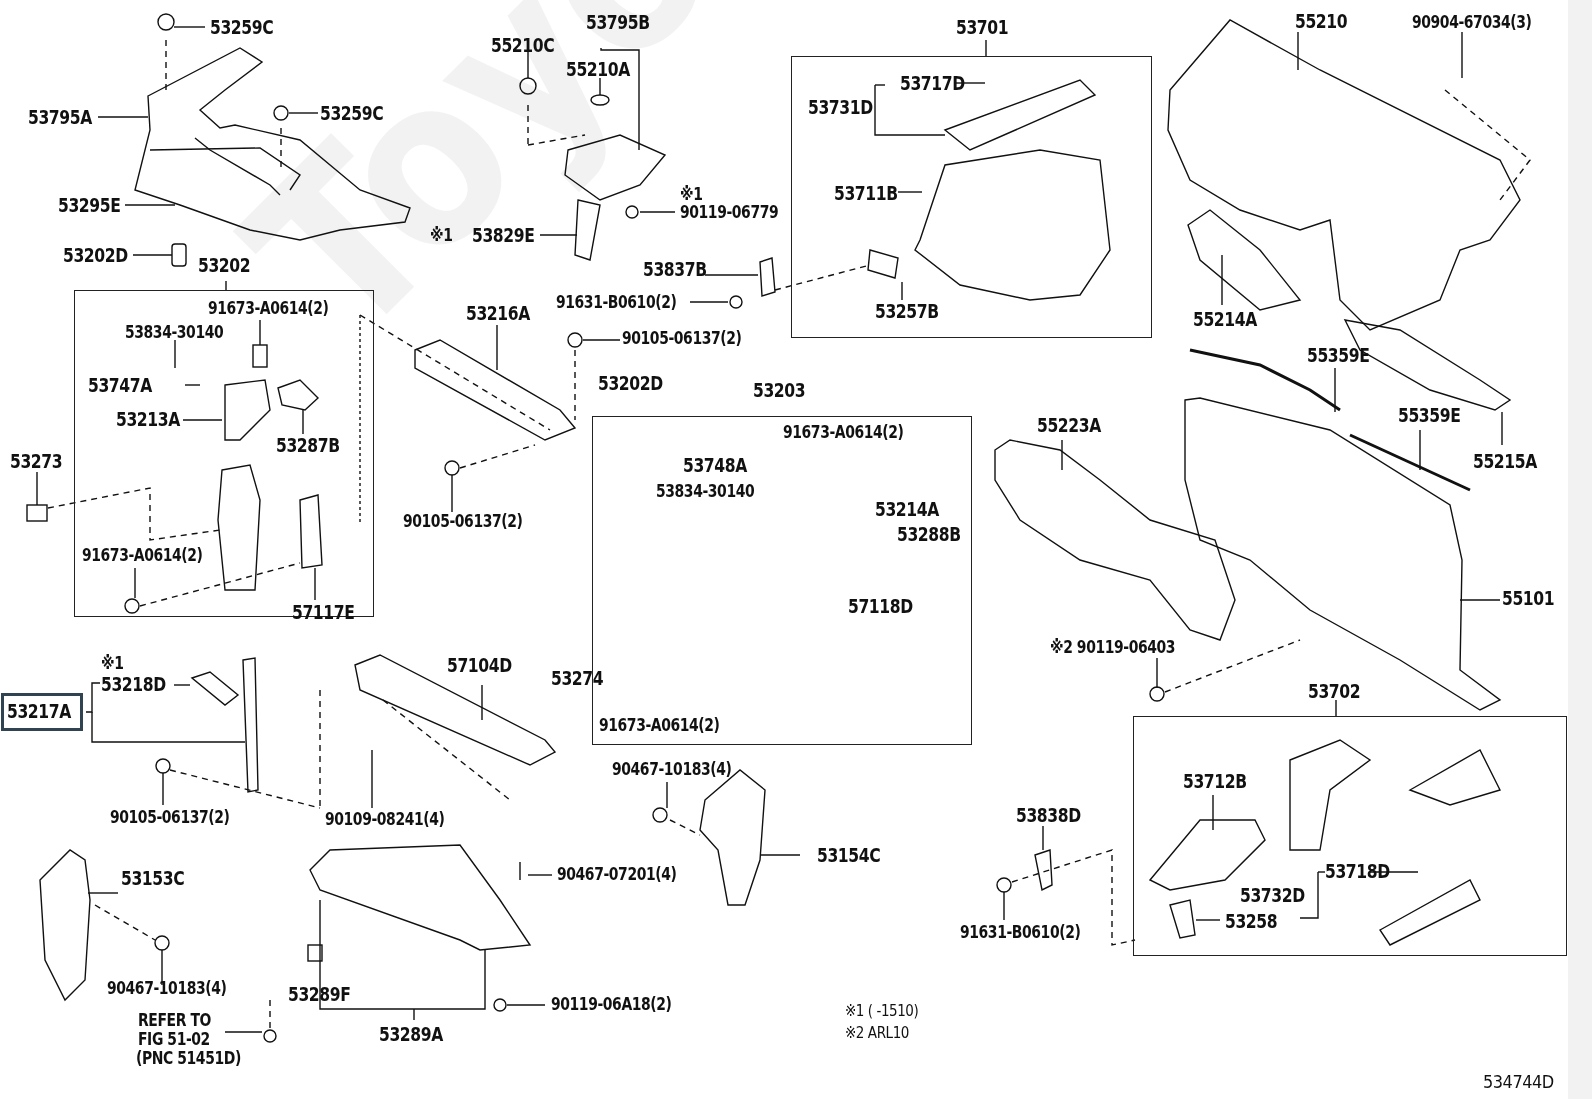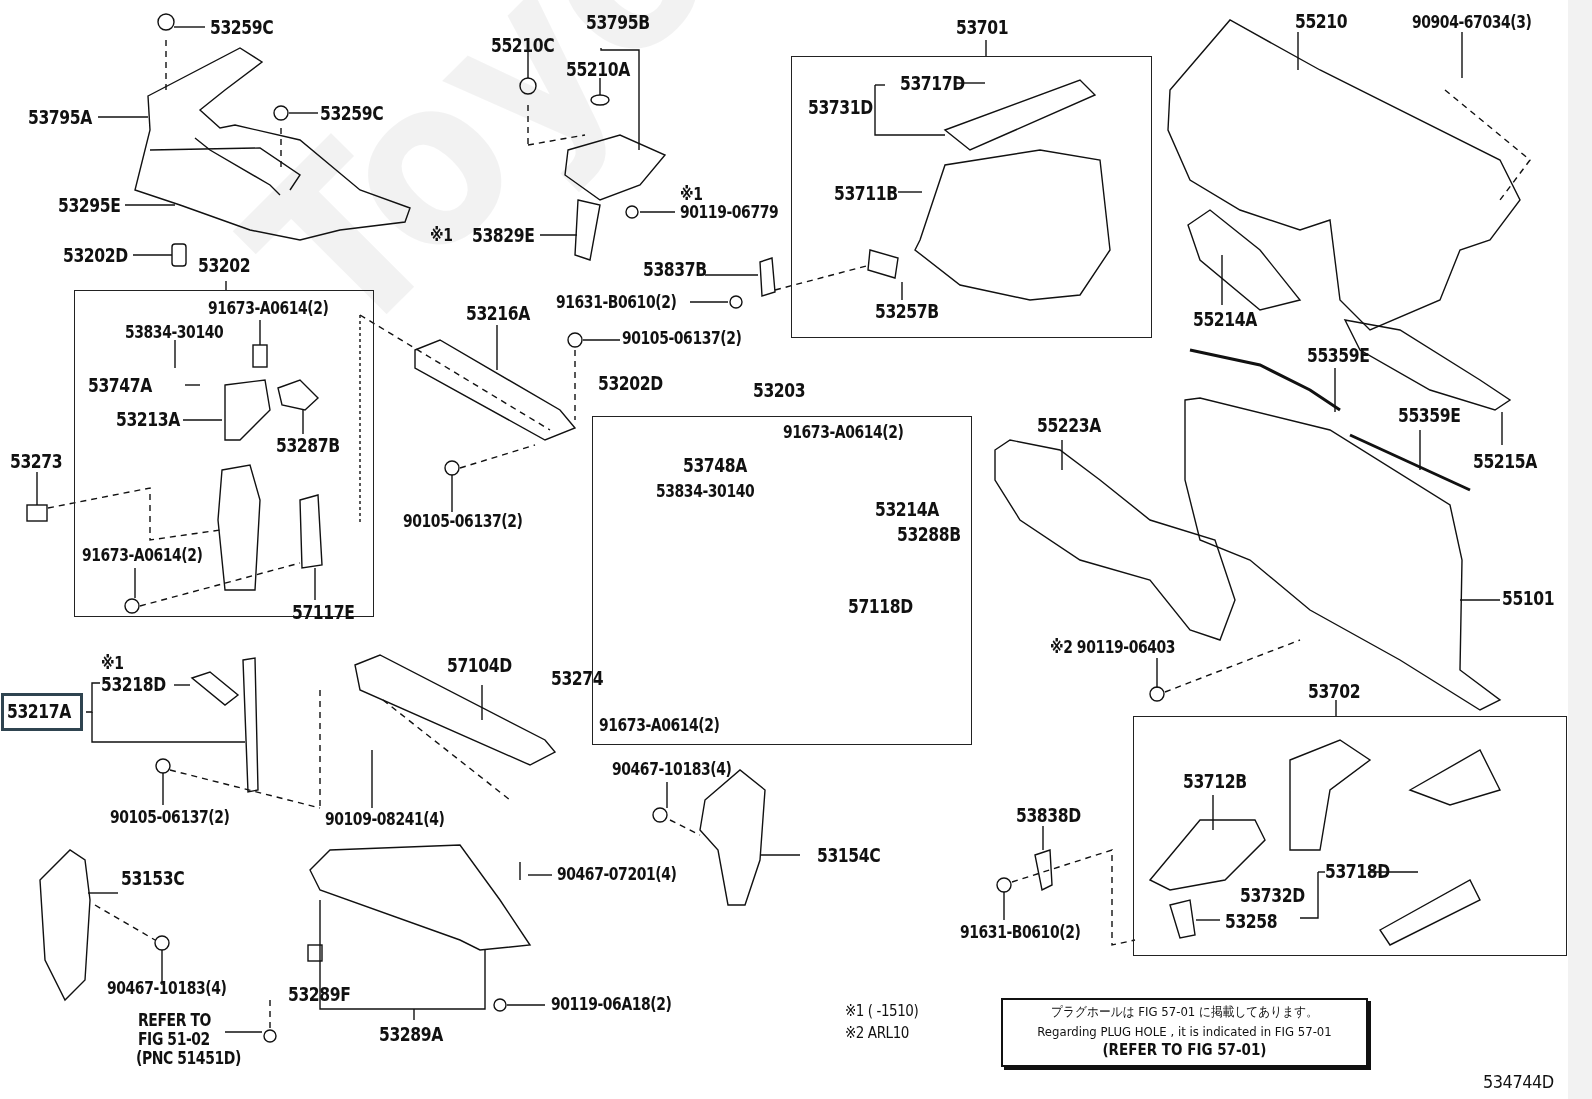--- a/index.html
+++ b/index.html
@@ -272,20 +272,15 @@
   <div class="lbl" style="left:379px;top:1025px">53289A</div>
   <div class="lbl sm" style="left:551px;top:996px">90119-06A18(2)</div>
 
   <div class="lbl sm" style="left:138px;top:1012px">REFER TO</div>
   <div class="lbl sm" style="left:138px;top:1031px">FIG 51-02</div>
   <div class="lbl sm" style="left:136px;top:1050px">(PNC 51451D)</div>
 
   <div class="lbl note" style="left:845px;top:1004px">※1 (      -1510)</div>
   <div class="lbl note" style="left:845px;top:1026px">※2 ARL10</div>
 
-  <div class="notice">
-    <span class="l1">プラグホールは FIG 57-01 に掲載してあります。</span>
-    <span class="l2">Regarding PLUG HOLE , it is indicated in FIG 57-01</span>
-    <span class="l3">(REFER TO FIG 57-01)</span>
-  </div>
 
   <div class="lbl pno" style="left:1483px;top:1074px">534744D</div>
 </div>
 
 </body></html>

